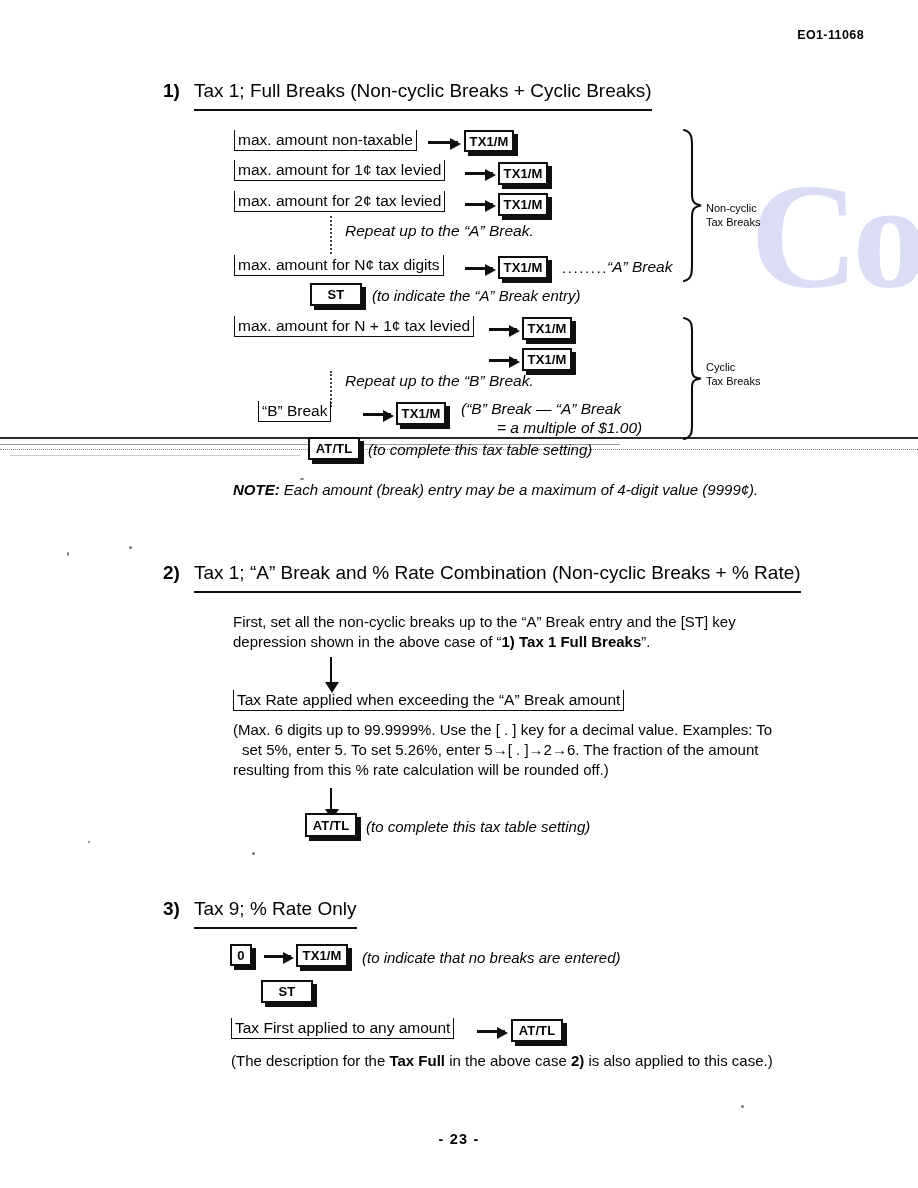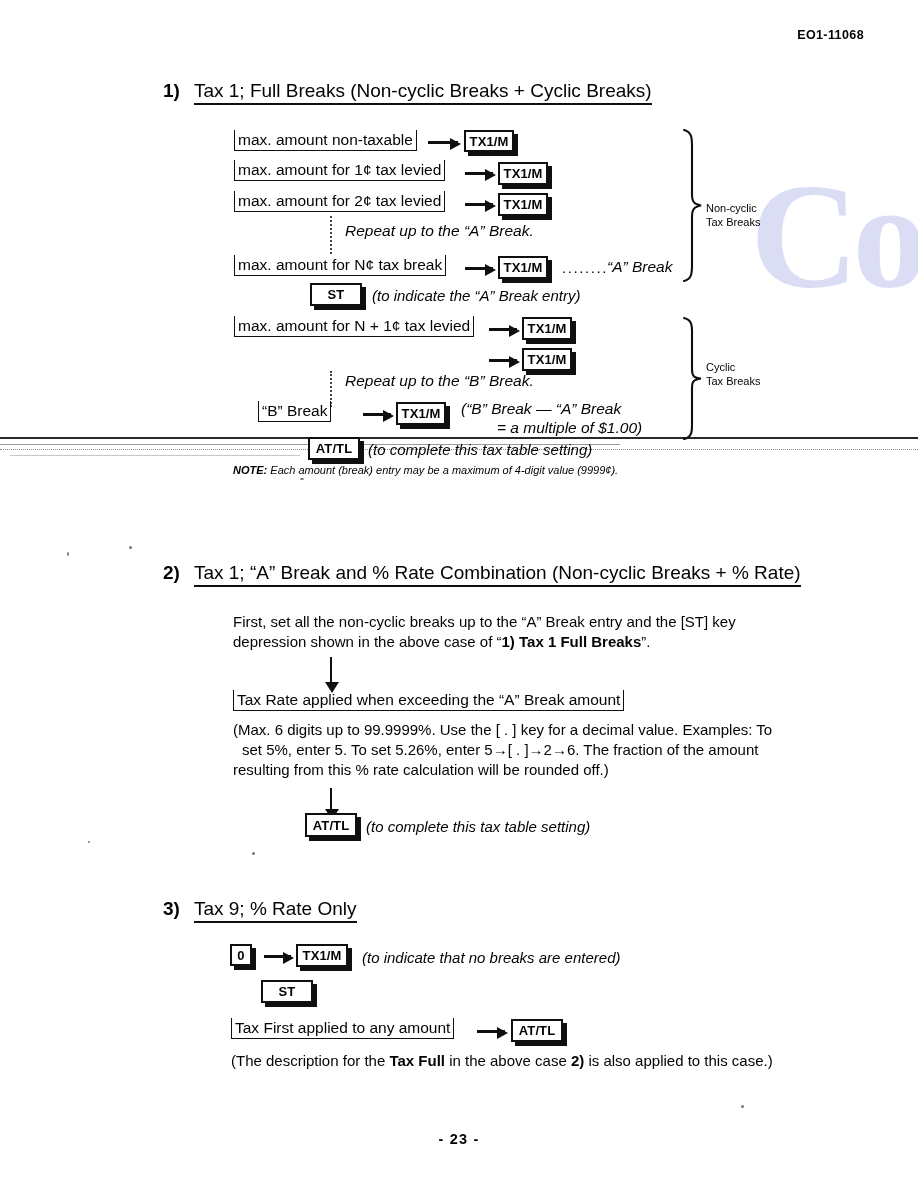--- a/index.html
+++ b/index.html
@@ -85,21 +85,21 @@
     display: flex;
     align-items: baseline;
     font-size: 19px;
     font-weight: bold;
     white-space: nowrap;
   }
   .sec .num { margin-right: 14px; }
   .sec .ttl {
     font-weight: normal;
     border-bottom: 2px solid #111;
-    padding-bottom: 1px;
+    padding-bottom: 7px;
   }
 
   
   .t {
     position: absolute;
     font-size: 15px;
     white-space: nowrap;
   }
   .it { font-style: italic; }
   .bd { font-weight: bold; }
@@ -220,21 +220,21 @@
   <div class="arrow" style="left:465px;top:172px;width:28px;"></div>
   <div class="key" style="left:498px;top:162px;width:50px;height:23px;">TX1/M</div>
 
   <div class="amt" style="left:234px;top:191px;">max. amount for 2¢ tax levied</div>
   <div class="arrow" style="left:465px;top:203px;width:28px;"></div>
   <div class="key" style="left:498px;top:193px;width:50px;height:23px;">TX1/M</div>
 
   <div class="vdots" style="left:330px;top:216px;height:38px;"></div>
   <div class="t it" style="left:345px;top:222px;font-size:15.5px;">Repeat up to the “A” Break.</div>
 
-  <div class="amt" style="left:234px;top:255px;">max. amount for N¢ tax break</div>
+  <div class="amt" style="left:234px;top:255px;">max. amount for N¢ tax digits</div>
   <div class="arrow" style="left:465px;top:267px;width:28px;"></div>
   <div class="key" style="left:498px;top:256px;width:50px;height:23px;">TX1/M</div>
   <div class="leader" style="left:562px;top:259px;">........</div>
   <div class="t it" style="left:607px;top:258px;font-size:15.5px;">“A” Break</div>
 
   <div class="key" style="left:310px;top:283px;width:52px;height:23px;">ST</div>
   <div class="t it" style="left:372px;top:287px;font-size:15px;">(to indicate the “A” Break entry)</div>
 
   <div class="amt" style="left:234px;top:316px;">max. amount for N + 1¢ tax levied</div>
   <div class="arrow" style="left:489px;top:328px;width:28px;"></div>
@@ -264,21 +264,21 @@
 Tax Breaks</div>
 
   <div class="brace" style="left:682px;top:316px;height:125px;">
     <svg width="22" height="125" viewBox="0 0 22 125" xmlns="http://www.w3.org/2000/svg">
       <path d="M2 2 C11 4, 10 11, 10 21 L10 53 C10 60, 12 62, 19 62.5 C12 63.5, 10 65, 10 72 L10 104 C10 114, 11 121, 2 123" fill="none" stroke="#111" stroke-width="2.1" stroke-linecap="round"></path>
     </svg>
   </div>
   <div class="brace-label" style="left:706px;top:360px;">Cyclic
 Tax Breaks</div>
 
-  <div class="t" style="left:233px;top:464px;font-size:11px;">
+  <div class="t" style="left:233px;top:481px;font-size:15px;">
     <span class="bd it">NOTE:</span><span class="it"> </span><span class="it">Each amount (break) entry may be a maximum of 4-digit value (9999¢).</span>
   </div>
 
   <div class="sec" style="left:163px;top:562px;">
     <span class="num">2)</span>
     <span class="ttl">Tax 1; “A” Break and % Rate Combination (Non-cyclic Breaks  +  % Rate)</span>
   </div>
 
   <div class="t" style="left:233px;top:613px;">First,  set  all  the  non-cyclic  breaks  up  to  the  “A”  Break  entry  and  the  [ST]  key</div>
   <div class="t" style="left:233px;top:633px;">

